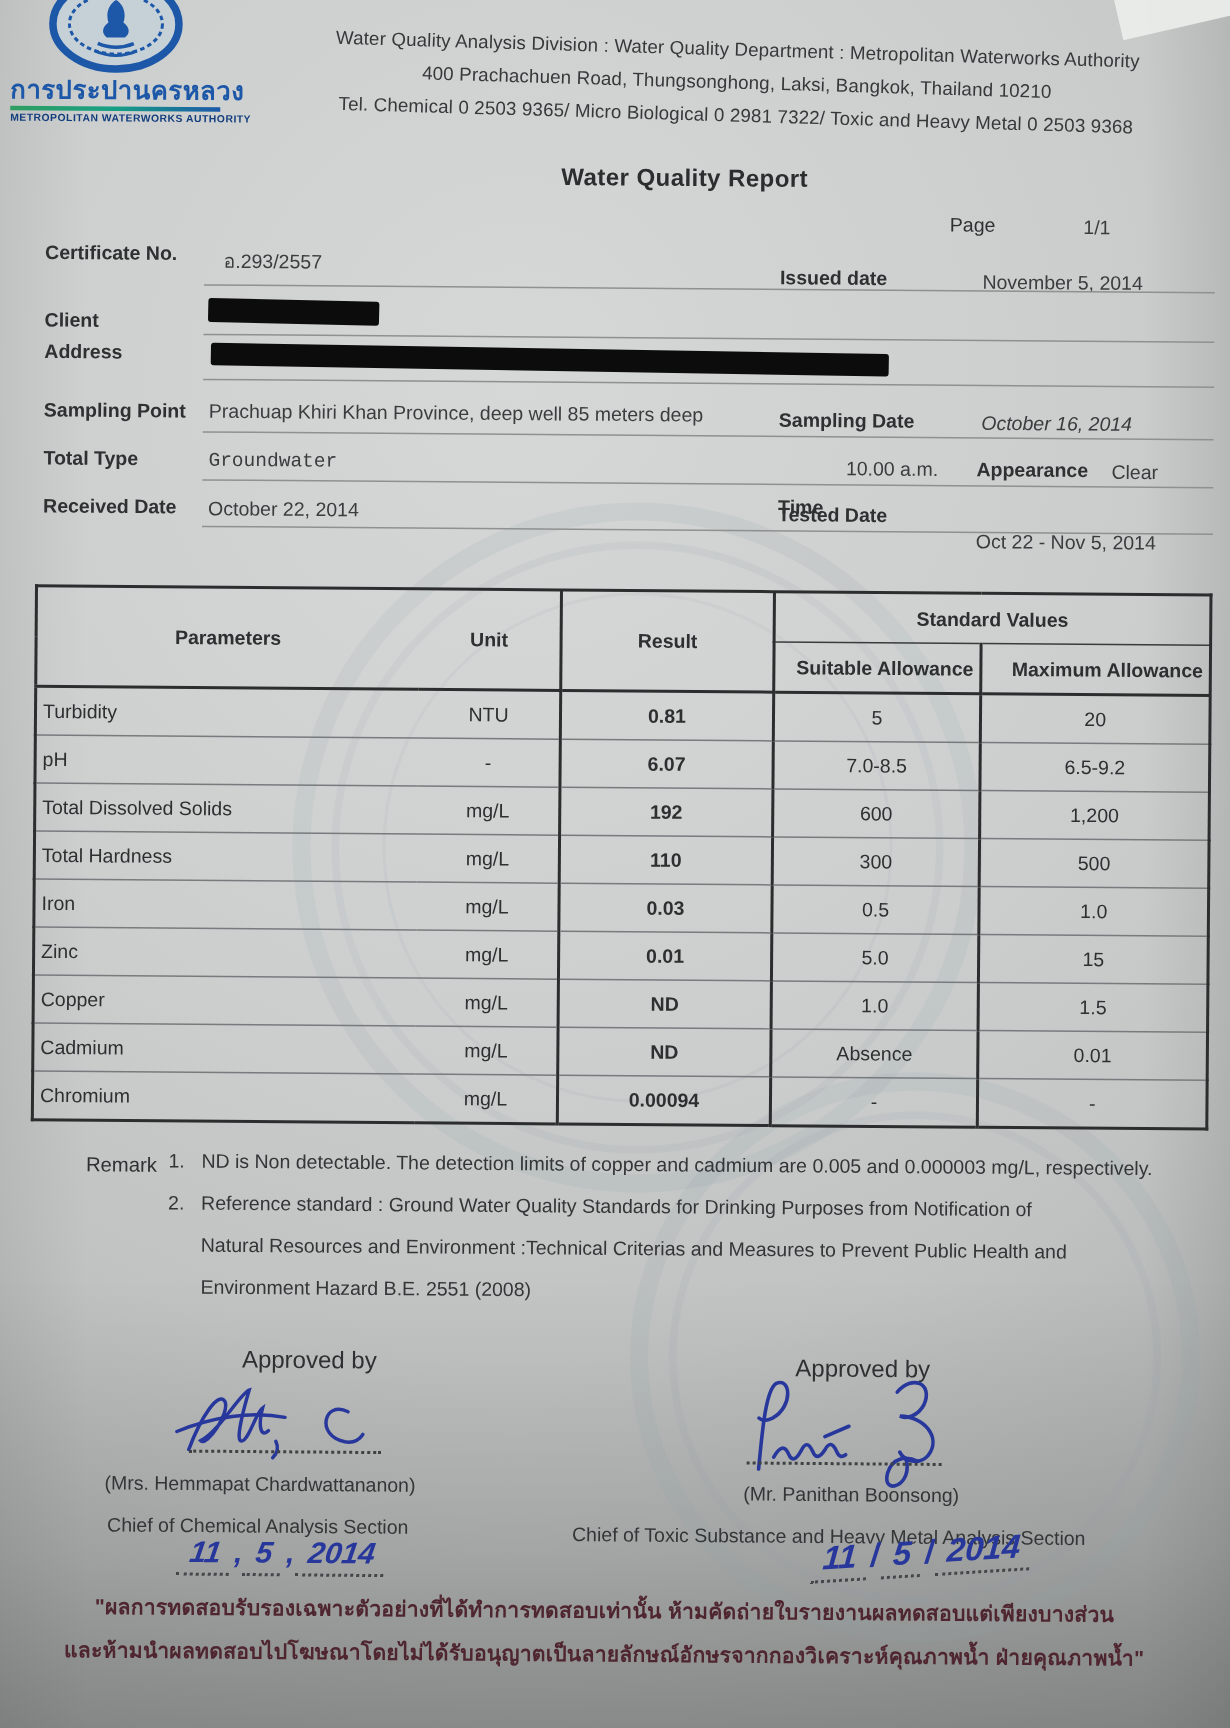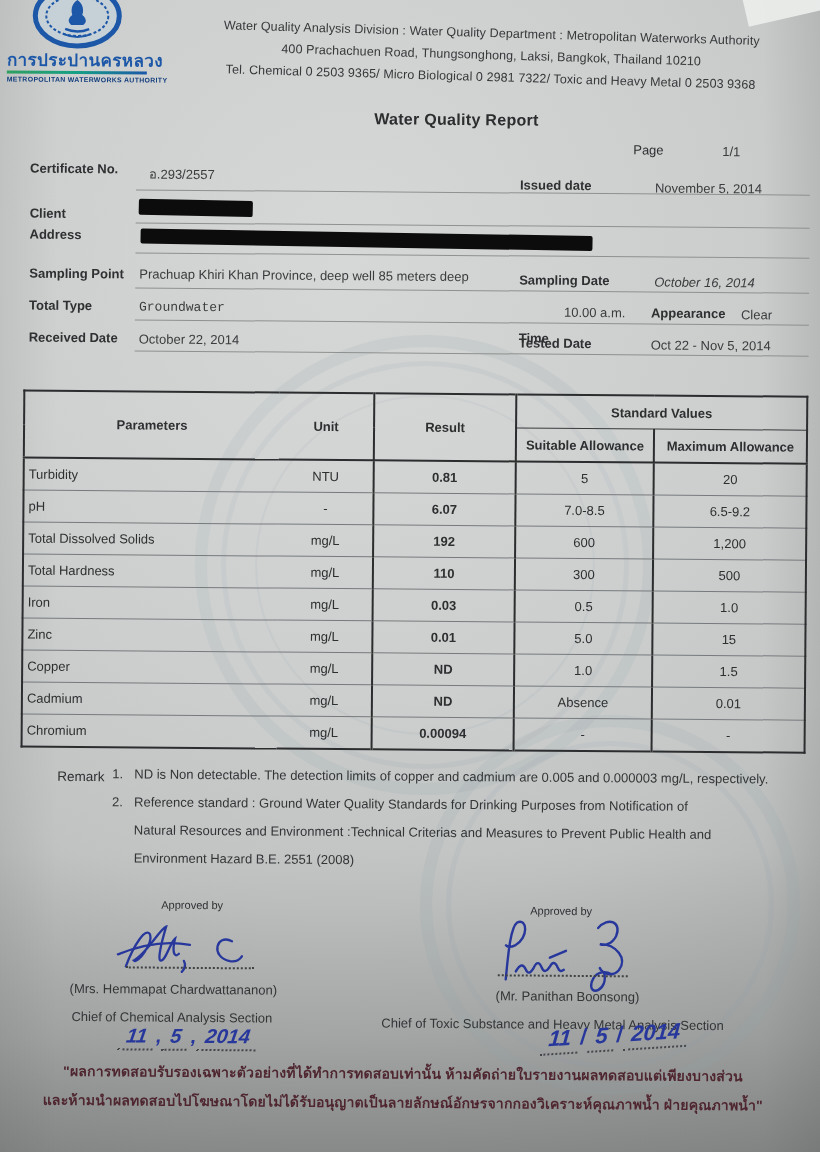--- a/index.html
+++ b/index.html
@@ -33,30 +33,30 @@
   
   .thai-name{font-size:17px;font-weight:700;color:#1c57a8;white-space:nowrap;letter-spacing:.4px;}
   .green-line{height:3px;background:linear-gradient(to right,#2f9e60,#16a086,#1c57a8);}
   .eng-name{font-size:6.9px;font-weight:700;color:#123d7d;letter-spacing:.35px;white-space:nowrap;}
   
   table.results{border-collapse:collapse;table-layout:fixed;width:783px;background:rgba(255,255,255,0.06);}
   table.results th, table.results td{font-size:13px;color:#2e2f31;padding:0 4px;overflow:hidden;}
   table.results{border:2.5px solid #2c2d2f;}
   thead th{font-weight:600;color:#232426;border-bottom:2.2px solid #2c2d2f;}
   th.standard{border-bottom:1.5px solid #3a3b3d;height:32px;}
-  tr.subhead th{height:32px;}
+  tr.subhead th{height:32px;text-align:right;}
   tbody td{border-top:1px solid #787b7e;height:31px;}
   .v-strong{border-right:2px solid #2c2d2f;}
   td.param{text-align:left;padding-left:8px;}
   td.c, th{text-align:center;}
   td.result-val{font-weight:600;}
   
   .rm{font-size:13px;color:#333537;}
   
-  .approved-lbl{font-size:11px;color:#2e3032;font-weight:500;}
+  .approved-lbl{font-size:16px;color:#2e3032;font-weight:500;}
   .dotline{border-bottom:2px dotted #3f4143;height:0;}
   .sig-name{font-size:13px;color:#333537;}
   .sig-title{font-size:13px;color:#333537;}
   .hw{color:#27379b;font-style:italic;font-weight:700;white-space:nowrap;}
   .hw .n{border-bottom:2px dotted #44464a;padding:0 7px 1px;display:inline-block;transform:skewX(-8deg);}
   .hw .s{padding:0 2px;display:inline-block;}
   
   .foot{left:0;width:820px;text-align:center;font-size:14px;font-weight:700;color:#4f2630;letter-spacing:.2px;}
   .corner-wedge{left:744px;top:-16px;width:100px;height:32px;background:#eaecea;transform:rotate(-13deg);opacity:.95;}
 </style>
@@ -127,21 +127,21 @@
     <div class="abs val" style="left:140px;top:299px;font-family:Liberation Mono, monospace;">Groundwater</div>
     <div class="abs lbl" style="left:520px;top:301px;margin-top:26px;">Time</div>
     <div class="abs val" style="left:565px;top:301px;">10.00 a.m.</div>
     <div class="abs lbl" style="left:652px;top:301px;">Appearance</div>
     <div class="abs val" style="left:742px;top:302px;">Clear</div>
     <div class="abs fline" style="left:136px;top:319px;width:674px;"></div>
 
     <div class="abs lbl" style="left:30px;top:330px;">Received Date</div>
     <div class="abs val" style="left:140px;top:331px;">October 22, 2014</div>
     <div class="abs lbl" style="left:520px;top:332px;">Tested Date</div>
-    <div class="abs val" style="left:652px;top:333px;">Oct 22 - Nov 5, 2014</div>
+    <div class="abs val" style="left:652px;top:349px;">Oct 22 - Nov 5, 2014</div>
     <div class="abs fline" style="left:136px;top:350px;width:674px;"></div>
 
     <div class="abs" style="left:25px;top:390px;">
       <table class="results">
         <colgroup>
             <col style="width:255px">
             <col style="width:95px">
             <col style="width:142px">
             <col style="width:138px">
             <col style="width:153px">

